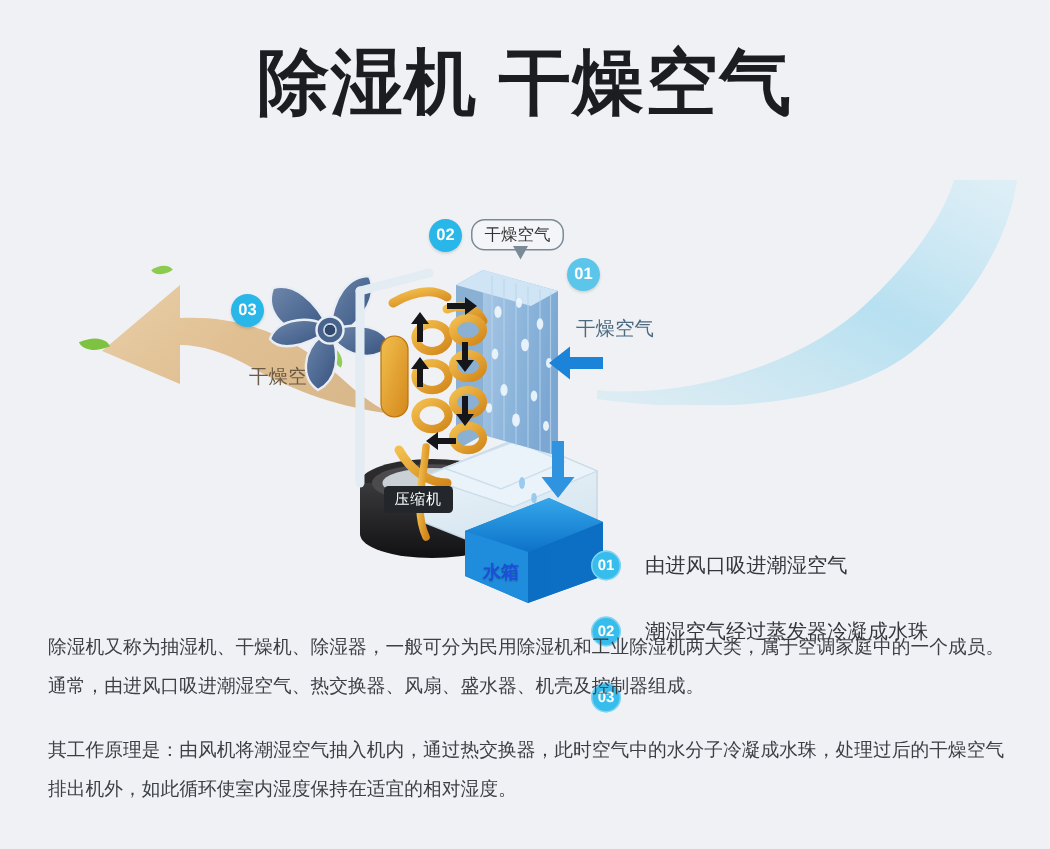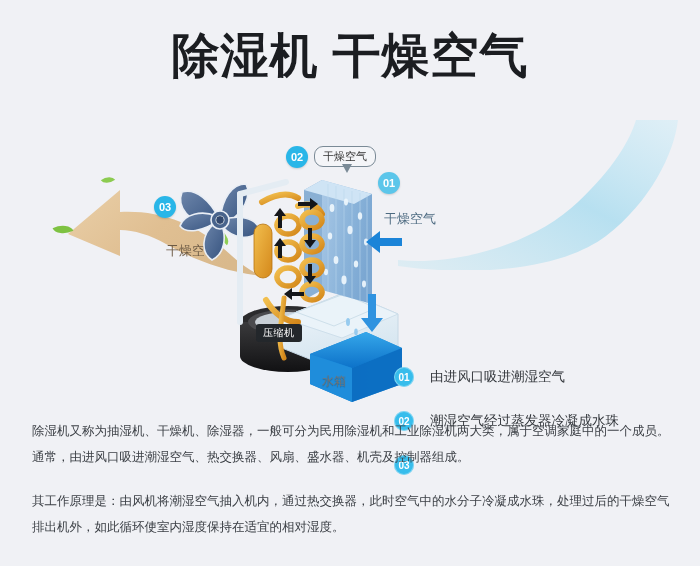--- a/index.html
+++ b/index.html
@@ -85,21 +85,21 @@
   .machine{position:absolute;left:226px;top:60px;width:180px;height:230px;}
 
   .tag-pill{
     position:absolute;background:#23272b;color:#fff;
     font-size:10px;padding:2px 7px;border-radius:3px;white-space:nowrap;
     letter-spacing:.5px;
   }
   .tag-compressor{left:30px;top:152px;}
   .tag-tank{
     position:absolute;left:96px;top:201px;
-    font-size:12px;color:#737373;font-weight:normal;white-space:nowrap;
+    font-size:12px;color:#1d4ed8;font-weight:bold;white-space:nowrap;
     text-shadow:0 1px 1px rgba(0,0,0,.25);
   }
 
   
   .legend{position:absolute;left:394px;top:255px;width:290px;}
   .legend-item{display:flex;align-items:center;margin-bottom:24px;}
   .legend-badge{
     width:20px;height:20px;border-radius:50%;
     background:#37bdec;color:#fff;font-size:10px;font-weight:bold;
     display:flex;align-items:center;justify-content:center;
@@ -108,21 +108,21 @@
   .legend-text{
     margin-left:16px;font-size:13.5px;color:#33373c;white-space:nowrap;
   }
 
   
   .body-copy{
     position:absolute;left:32px;top:418px;width:640px;
     font-size:12.5px;color:#3c4046;line-height:26px;
   }
   .para{margin:0;}
-  .para.p2{margin-top:18px;}
+  .para.p2{margin-top:18px;font-family:Liberation Mono, monospace;}
 </style>
 </head>
 <body>
 
 <div class="page">
 
   <div class="title-wrap">
     <span class="title"><span class="t1">除湿机</span><span class="t2">干燥空气</span></span>
   </div>
 

